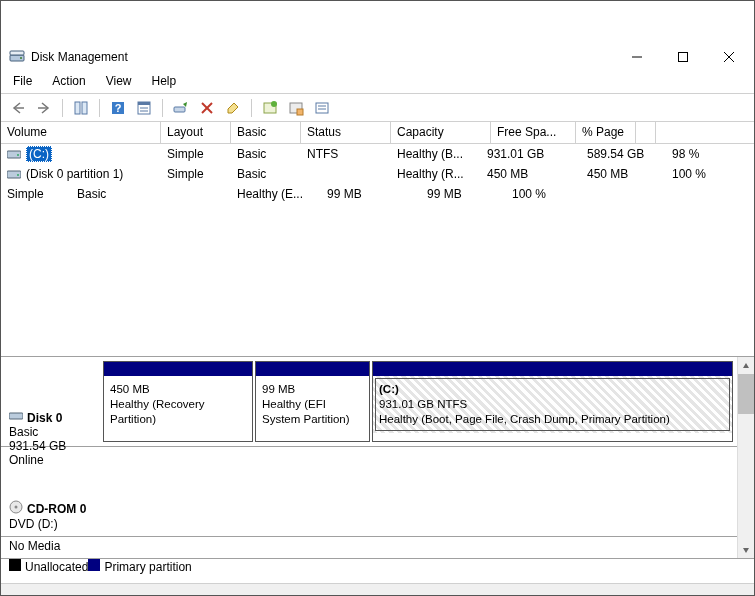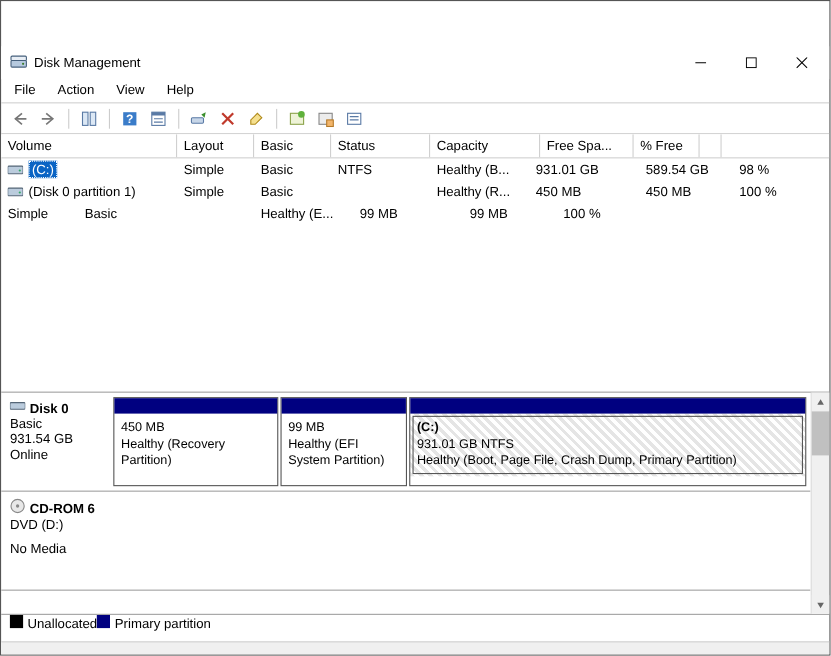--- a/index.html
+++ b/index.html
@@ -67,21 +67,21 @@
   .c7 { width: 60px; }
   .c8 { width: 20px; }
   .volcell { display:flex; align-items:center; gap:5px;}
   .volicon { width:14px; height:12px; flex-shrink:0;}
   .sel { background: #0a64c4; color: #fff; border:1px dotted #fff; padding:0 2px;}
   
   .diskpanel { flex: 1; display:flex; position:relative; border-bottom: 1px solid #a0a0a0;}
   .diskbody { flex:1; overflow:hidden;}
   .diskrow { display:flex; border-bottom:1px solid #a0a0a0;}
   .diskinfo { width:100px; padding:6px 8px; flex-shrink:0;}
-  .diskinfo .dname { font-weight:bold; display:flex; align-items:center; gap:4px;}
+  .diskinfo .dname { font-weight:bold; display:flex; align-items:center; gap:4px;margin-top:47px;}
   .partrow { display:flex; flex:1; padding:4px 4px 4px 2px; gap:2px;}
   .partbox { border:1px solid #555; display:flex; flex-direction:column; }
   .parthdr { height:14px; background:#000080;}
   .partbody { padding:6px 6px; font-size:11.5px; line-height:1.3; overflow:hidden;}
   .partbody .pvol { font-weight:bold;}
   .partbox.selected { }
   .partbox.selected .partbody {
     background-image: repeating-linear-gradient(45deg, rgba(0,0,0,0.10) 0 3px, transparent 3px 6px);
     outline:1px solid #555; outline-offset:-3px;
   }
@@ -209,21 +209,21 @@
 </div>
 
 <div class="tablewrap">
   <div class="thead">
     <div class="th c0">Volume</div>
     <div class="th c1">Layout</div>
     <div class="th c2">Basic</div>
     <div class="th c4">Status</div>
     <div class="th c5">Capacity</div>
     <div class="th c6">Free Spa...</div>
-    <div class="th c7">% Free</div>
+    <div class="th c7">% Page</div>
     <div class="th c8"></div>
   </div>
 
   <div class="trow">
     <div class="td c0 volcell">
       <span class="volicon"><svg width="14" height="12">
             <rect x="0" y="3" width="14" height="7" rx="1" fill="#bcd" stroke="#567"></rect>
             <circle cx="11" cy="7" r="1" fill="#3a6"></circle>
           </svg></span>
       <span class="sel">(C:)</span>
@@ -308,21 +308,21 @@
       </div>
     </div>
 
     <div class="diskrow" style="height:90px;">
       <div class="diskinfo">
         <div class="dname">
           <span><svg width="14" height="14">
                 <circle cx="7" cy="7" r="6" fill="#e8e8e8" stroke="#888"></circle>
                 <circle cx="7" cy="7" r="1.5" fill="#888"></circle>
               </svg></span>
-          <span>CD-ROM 6</span>
+          <span>CD-ROM 0</span>
         </div>
         <div>DVD (D:)</div>
         <div style="height:8px;"></div>
         <div>No Media</div>
       </div>
       <div class="partrow"></div>
     </div>
   </div>
   <div class="scrollbar">
     <div class="sbarrow">

